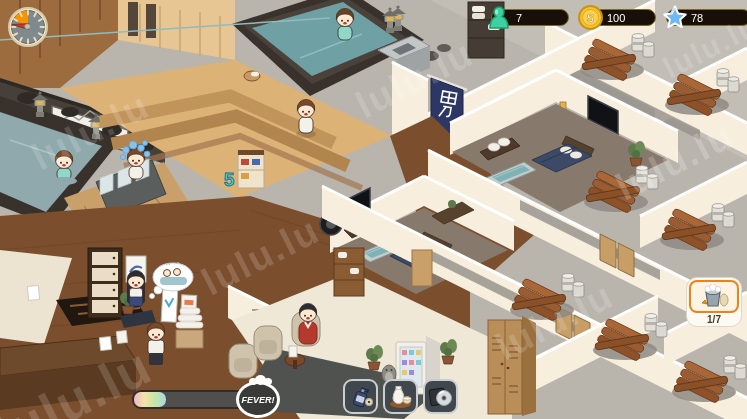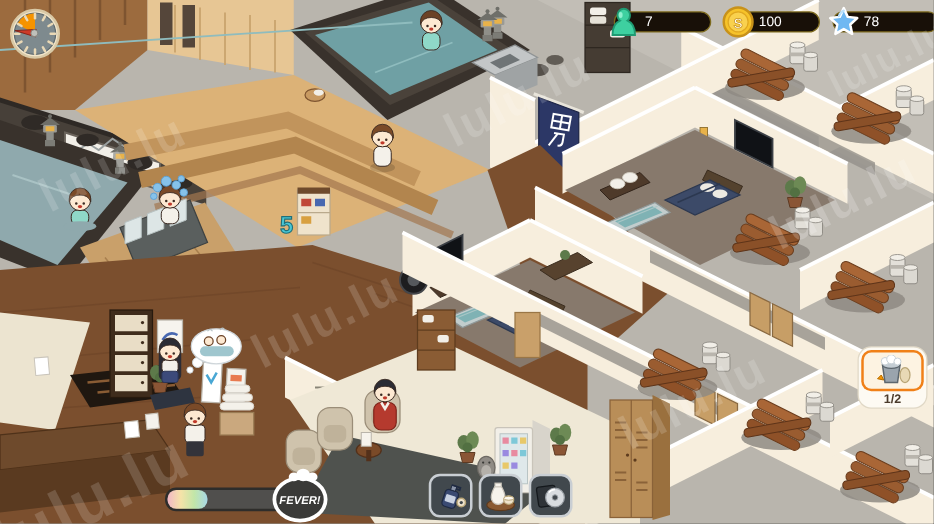--- a/index.html
+++ b/index.html
@@ -18,21 +18,21 @@
   .pill-stars{left:666px;width:85px;}
   .task-btn{left:686px;top:277px;width:56px;height:50px;background:#fdfaf3;border:1px solid #e0d8c6;
             border-radius:11px;box-sizing:border-box;padding:2px;cursor:pointer;}
   .task-inner{background:#f08018;border-radius:8px;height:33px;padding:2px;box-sizing:border-box;}
   .task-icon-area{background:#fdf3e2;border-radius:6px;height:29px;display:flex;align-items:center;justify-content:center;}
   .task-count{text-align:center;font-size:10px;font-weight:bold;color:#4a3a2a;line-height:13px;}
   .fever{left:132px;top:390px;width:114px;height:15px;background:#504f4d;border:2px solid #2e2d2b;
          border-radius:9px;}
   .fever-fill{height:100%;width:28%;border-radius:7px;
       background:linear-gradient(90deg,#f2b8c6,#f5e3a8,#c2e6a8,#a8d8e6);}
-  .fever-badge{position:absolute;left:84px;top:-11px;width:44px;height:37px;background:#3a3a38;
+  .fever-badge{position:absolute;left:102px;top:-11px;width:44px;height:37px;background:#3a3a38;
       border:3px solid #fff;border-radius:50%;color:#fff;font-size:9px;font-weight:bold;
       font-style:italic;display:flex;align-items:center;justify-content:center;box-sizing:border-box;}
   .fever-cloud{position:absolute;left:10px;top:-9px;width:24px;height:10px;}
   .fever-cloud i{position:absolute;background:#fff;border-radius:50%;}
   .fever-cloud i:nth-child(1){left:0;top:3px;width:8px;height:7px;}
   .fever-cloud i:nth-child(2){left:6px;top:0;width:11px;height:10px;}
   .fever-cloud i:nth-child(3){left:15px;top:3px;width:8px;height:7px;}
   .item-row{left:343px;top:379px;display:flex;gap:5px;}
   .item-btn{width:35px;height:35px;background:#41484d;border:2px solid #c9ced3;border-radius:9px;
             box-sizing:border-box;display:flex;align-items:center;justify-content:center;cursor:pointer;}
@@ -506,21 +506,21 @@
         <path d="M7,8 L21,8 L19,22 L9,22 Z" fill="#9aa4ad" stroke="#5c666e" stroke-width="1.2"></path>
         <ellipse cx="14" cy="8" rx="7" ry="2.6" fill="#c3ccd3" stroke="#5c666e" stroke-width="1"></ellipse>
         <circle cx="9" cy="5" r="3" fill="#fff" stroke="#c9d2d8" stroke-width="0.8"></circle>
         <circle cx="14" cy="3.4" r="3.6" fill="#fff" stroke="#c9d2d8" stroke-width="0.8"></circle>
         <circle cx="19" cy="5.2" r="2.8" fill="#fff" stroke="#c9d2d8" stroke-width="0.8"></circle>
         <path d="M6,16 l-3,3 5,1 z" fill="#f59300" stroke="#b86e00" stroke-width="0.8"></path>
         <ellipse cx="25" cy="16" rx="4" ry="6" fill="#e8d9b5" stroke="#b9a678" stroke-width="1"></ellipse>
       </svg>
     </div>
   </div>
-  <div class="task-count">1/2</div>
+  <div class="task-count">1/7</div>
 </div>
 
 <div class="hud-el fever">
   <div class="fever-fill"></div>
   <div class="fever-badge">
     <div class="fever-cloud">
           <i></i>
           <i></i>
           <i></i>
         </div>

